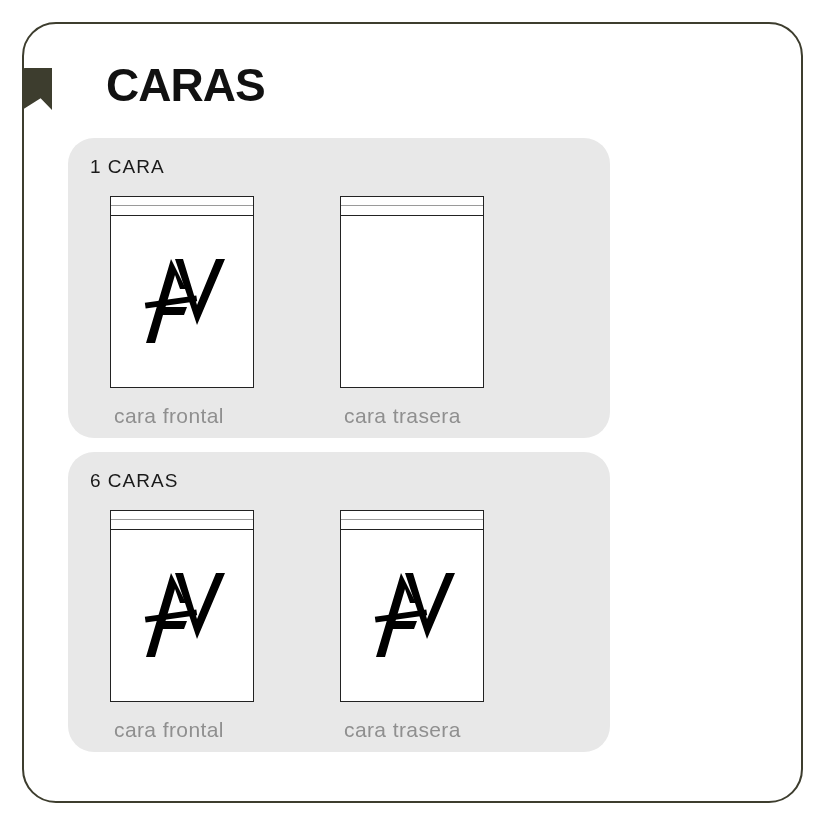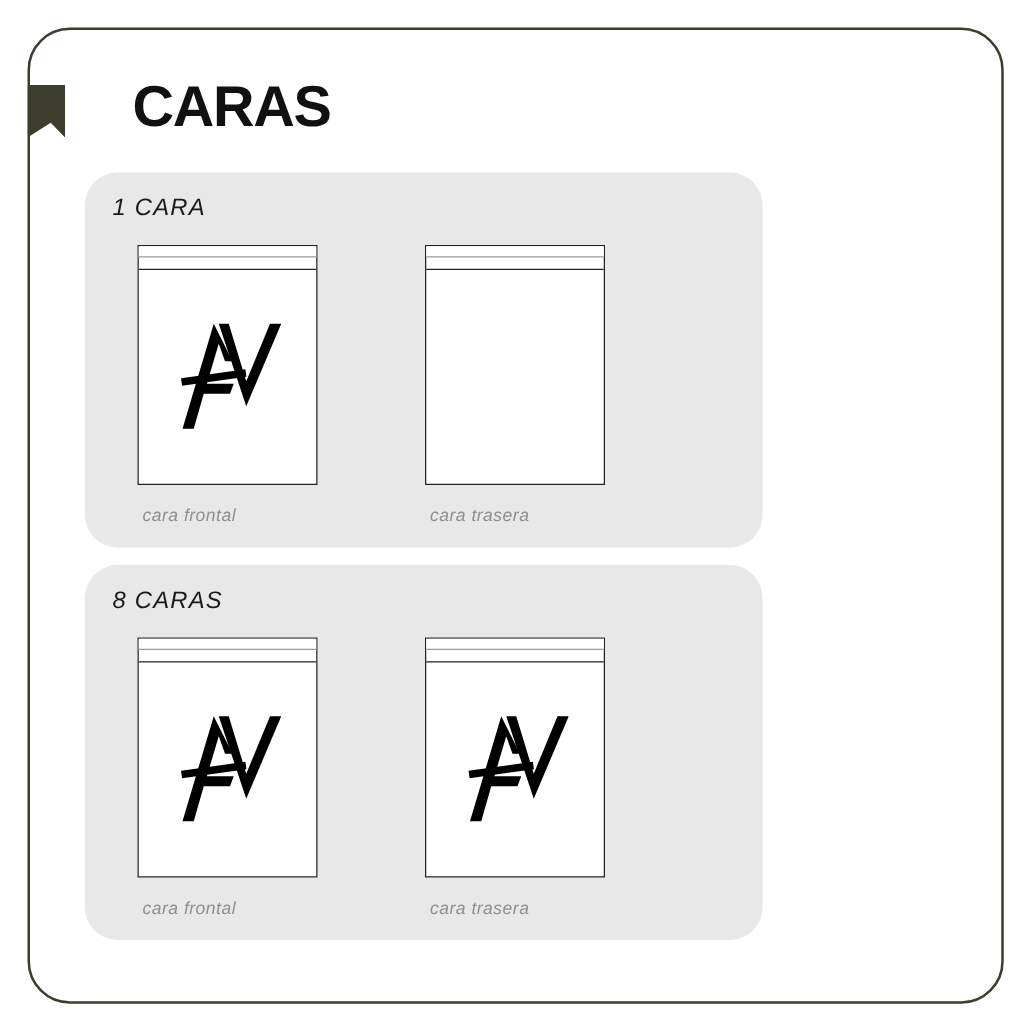--- a/index.html
+++ b/index.html
@@ -58,21 +58,20 @@
     line-height: 1;
     margin-left: 36px;
   }
 
   
   .panel {
     position: absolute;
     background: #e8e8e8;
     border-radius: 26px;
     box-sizing: border-box;
-    font-style: italic;
   }
   .panel-1 {
     left: 68px;
     top: 138px;
     width: 542px;
     height: 300px;
   }
   .panel-2 {
     left: 68px;
     top: 452px;
@@ -131,21 +130,21 @@
     display: block;
   }
 
   .bag-1a { left: 42px; top: 58px; }
   .bag-1b { left: 272px; top: 58px; }
   .bag-2a { left: 42px; top: 58px; }
   .bag-2b { left: 272px; top: 58px; }
 
   .caption {
     position: absolute;
-    font-size: 14px;
+    font-size: 21px;
     color: #8f8f8f;
     letter-spacing: 0.4px;
   }
   .cap-1a { left: 46px; top: 266px; }
   .cap-1b { left: 276px; top: 266px; }
   .cap-2a { left: 46px; top: 266px; }
   .cap-2b { left: 276px; top: 266px; }
 </style>
 </head>
 <body>
@@ -177,21 +176,21 @@
     <div class="bag bag-1b">
       <div class="zip-top"></div>
       <div class="zip-line"></div>
     </div>
 
     <div class="caption cap-1a">cara frontal</div>
     <div class="caption cap-1b">cara trasera</div>
   </div>
 
   <div class="panel panel-2">
-    <div class="panel-title">8 CARAS</div>
+    <div class="panel-title">6 CARAS</div>
 
     <div class="bag bag-2a">
       <div class="zip-top"></div>
       <div class="zip-line"></div>
       <div class="logo-wrap">
         <svg width="86" height="92" viewBox="0 0 86 92" aria-hidden="true">
           <g fill="#000000">
             <path d="M32 4 L7 88 L16 88 L24 60 L45 60 L48 52 L26.5 52 L36 20 L41 34 L47 34 Z"></path>
             <path d="M44 4 L36 4 L58 70 L86 4 L77 4 L58 50 Z"></path>
             <rect x="6" y="44" width="52" height="6" transform="rotate(-8 32 47)"></rect>

